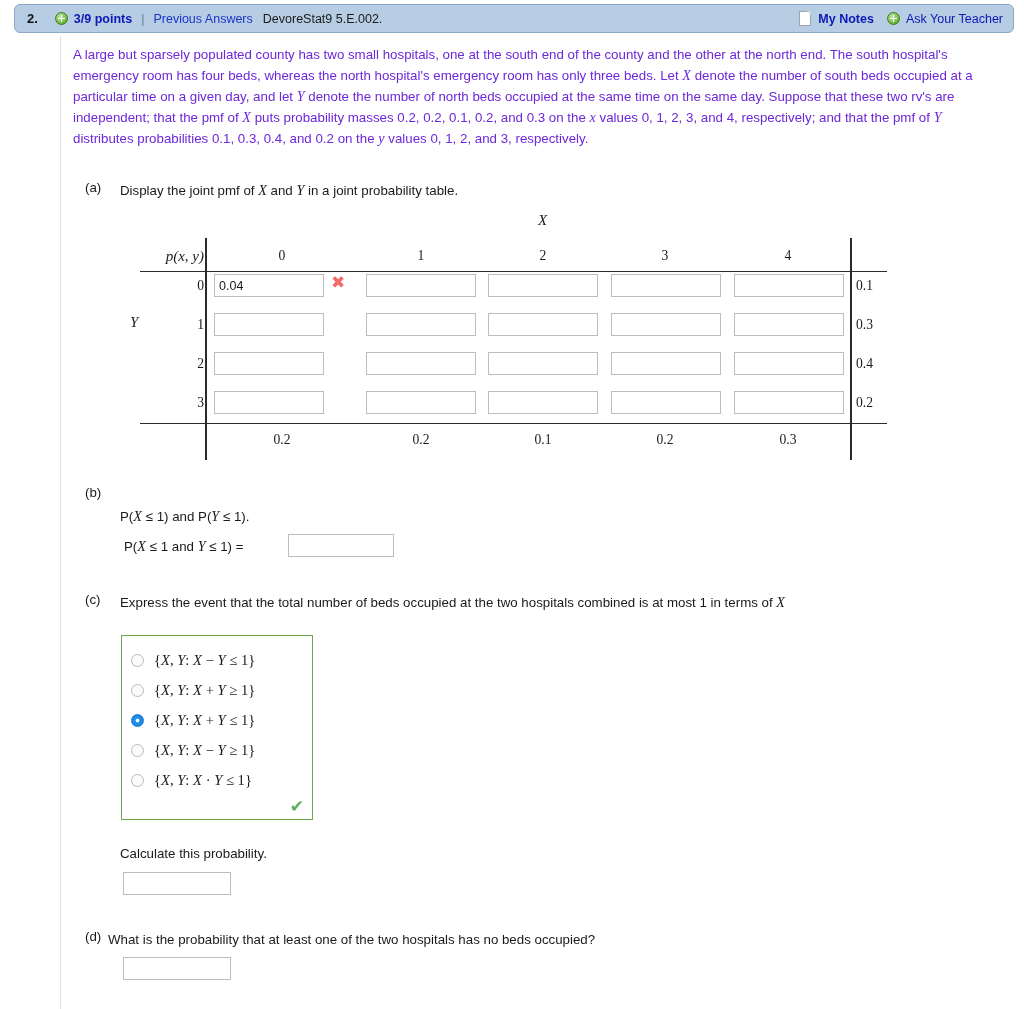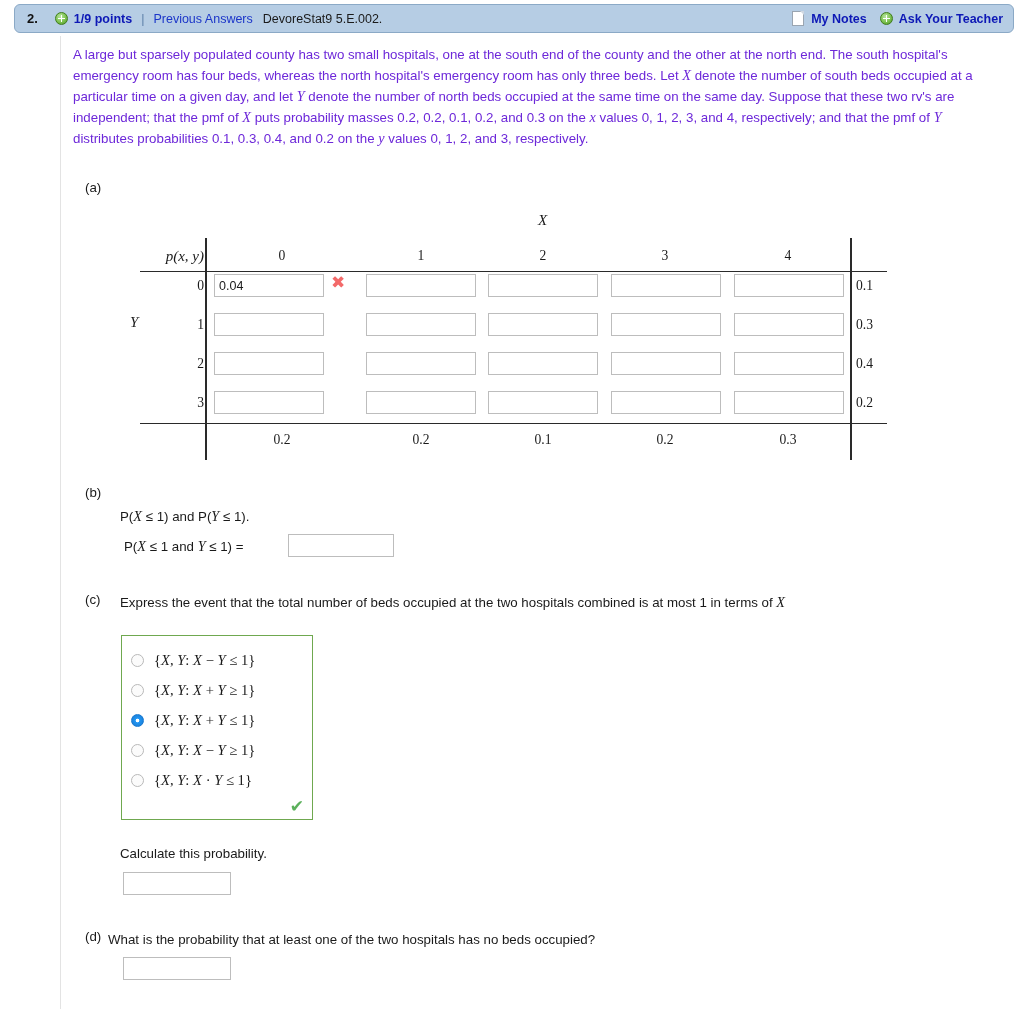--- a/index.html
+++ b/index.html
@@ -91,21 +91,21 @@
     position: absolute;
     right: -1px; top: -1px;
     border-left: 4px solid transparent;
     border-top: 4px solid #cfd8e2;
   }
   .mynotes {
     color: #0d18b6; font-weight: bold; font-size: 12.5px;
     margin-right: 13px; cursor: pointer;
   }
   .askteacher {
-    color: #0d18b6; font-weight: bold; font-size: 12.5px;
+    color: #0d18b6; font-weight: normal; font-size: 12.5px;
     cursor: pointer;
   }
 
   
   .vrule {
     position: absolute;
     left: 60px; top: 36px;
     width: 1px; height: 973px;
     background: #e3e3e3;
   }
@@ -268,39 +268,40 @@
 </head>
 <body>
 
 <div id="page">
 
   <div class="qheader">
     <span class="qnum">2.</span>
     <span class="plus-wrap">
         <span class="plus-icon"></span>
       </span>
-    <span class="pts">1/9 points</span>
+    <span class="pts">3/9 points</span>
     <span class="sep">|</span>
     <span class="prev-ans">Previous Answers</span>
     <span class="qcode">DevoreStat9 5.E.002.</span>
     <span class="hdr-right">
       <span class="note-icon"></span>
       <span class="mynotes">My Notes</span>
       <span class="plus-wrap">
           <span class="plus-icon"></span>
         </span>
       <span class="askteacher">Ask Your Teacher</span>
     </span>
   </div>
 
   <div class="vrule"></div>
 
   <div class="stem">A large but sparsely populated county has two small hospitals, one at the south end of the county and the other at the north end. The south hospital's emergency room has four beds, whereas the north hospital's emergency room has only three beds. Let <span class="mi">X</span> denote the number of south beds occupied at a particular time on a given day, and let <span class="mi">Y</span> denote the number of north beds occupied at the same time on the same day. Suppose that these two rv's are independent; that the pmf of <span class="mi">X</span> puts probability masses 0.2, 0.2, 0.1, 0.2, and 0.3 on the <span class="mi">x</span> values 0, 1, 2, 3, and 4, respectively; and that the pmf of <span class="mi">Y</span> distributes probabilities 0.1, 0.3, 0.4, and 0.2 on the <span class="mi">y</span> values 0, 1, 2, and 3, respectively.</div>
 
   <div class="part-label" style="left:85px; top:180px;">(a)</div>
+  <div class="part" style="left:120px; top:180px; width:600px;">Display the joint pmf of <span class="mi">X</span> and <span class="mi">Y</span> in a joint probability table.</div>
 
   <div class="jtable">
     <div class="x-head">X</div>
     <div class="pxy">p(x, y)</div>
     <div class="ylabel">Y</div>
 
     <div class="colhdr" style="left:82px;">0</div>
     <div class="colhdr" style="left:221px;">1</div>
     <div class="colhdr" style="left:343px;">2</div>
     <div class="colhdr" style="left:465px;">3</div>

